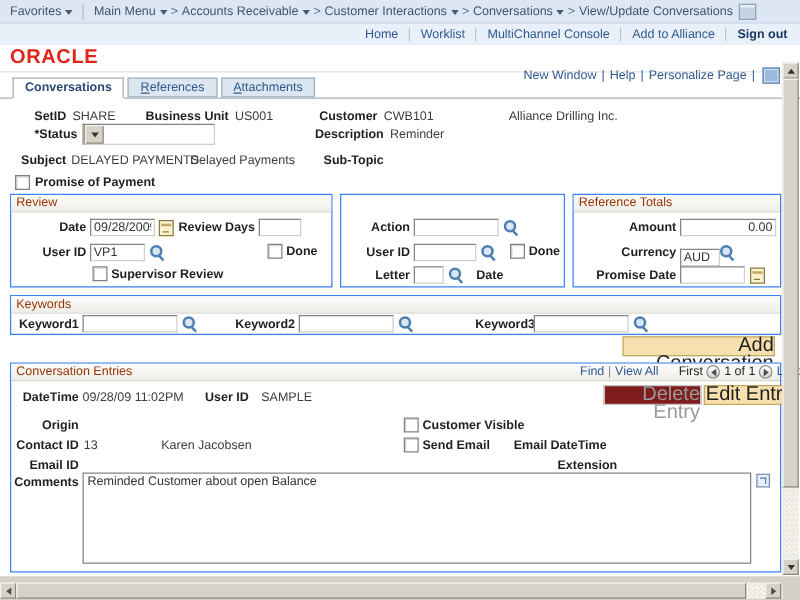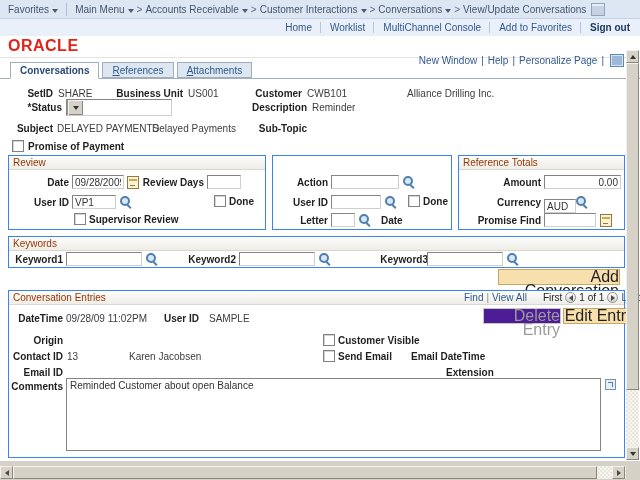--- a/index.html
+++ b/index.html
@@ -62,21 +62,21 @@
   .cal::before{content:"";position:absolute;left:1px;right:1px;top:2px;height:2px;background:#c0ab61;}
   .cal::after{content:"";position:absolute;left:2px;bottom:2px;width:5px;height:1px;background:#8c7b45;}
 
   .grp{position:absolute;border:1px solid #3b82f6;background:#fff;box-sizing:border-box;}
   .ghead{position:absolute;left:0;right:0;top:0;height:13px;line-height:13px;padding-left:4px;
       background:linear-gradient(#fdfdfc,#eeede7);border-bottom:1px solid #d9d7d0;color:#993300;}
 
   .pbtn{position:absolute;box-sizing:border-box;height:16px;line-height:14px;text-align:right;
       background:#f7dfae;border:1px solid #c3a863;color:#1f1f1f;cursor:pointer;
       font-family:"Liberation Sans",sans-serif;font-size:16px;}
-  .pbtn.dis{background:#4c1d95;border-color:#c6c6c6;color:#9b9b9b;}
+  .pbtn.dis{background:#7f1d1d;border-color:#c6c6c6;color:#9b9b9b;}
   .link{color:#31588f;cursor:pointer;white-space:nowrap;}
 
   .ncirc{display:inline-flex;width:11px;height:11px;border-radius:50%;border:1px solid #8f8f8f;
       background:linear-gradient(#ffffff,#d2d2d2);align-items:center;justify-content:center;
       cursor:pointer;box-sizing:border-box;margin:0 3px;}
   .tri{width:0;height:0;}
   .t-l{border-top:3px solid transparent;border-bottom:3px solid transparent;border-right:4px solid #4a4a4a;}
   .t-r{border-top:3px solid transparent;border-bottom:3px solid transparent;border-left:4px solid #4a4a4a;}
   .t-u{border-left:3px solid transparent;border-right:3px solid transparent;border-bottom:4px solid #333;}
   .t-d{border-left:3px solid transparent;border-right:3px solid transparent;border-top:4px solid #333;}
@@ -134,21 +134,21 @@
     </span>
     <span class="bc-sep">&gt;</span>
     <span class="crumb">View/Update Conversations</span>
     <span class="bc-ic"></span>
   </div>
 
   <div class="bar2">
     <span class="tb-link first link">Home</span>
     <span class="tb-link link">Worklist</span>
     <span class="tb-link link">MultiChannel Console</span>
-    <span class="tb-link link">Add to Favorites</span>
+    <span class="tb-link link">Add to Alliance</span>
     <span class="tb-link signout">Sign out</span>
   </div>
 
   <div class="logo">ORACLE</div>
   <div class="hline"></div>
 
   <div class="pagelinks">
     <span class="pl-item link">New Window</span>
     <span class="pl-sep">|</span>
     <span class="pl-item link">Help</span>
@@ -227,21 +227,21 @@
     <span class="blab" style="left:108px;top:59px">Date</span>
   </div>
 
   <div class="grp" style="left:458px;top:155px;width:167px;height:75px">
     <div class="ghead">Reference Totals</div>
     <span class="lbl" style="left:0;top:21px;width:82px">Amount</span>
     <input class="ip ipr" style="left: 85px; top: 19px; width: 77px;" value="0.00">
     <span class="lbl" style="left:0;top:41px;width:82px">Currency</span>
     <input class="ip" style="left: 85px; top: 43px; width: 32px;" value="AUD">
     <span class="mag" style="left:116px;top:39px"></span>
-    <span class="lbl" style="left:0;top:59px;width:82px">Promise Find</span>
+    <span class="lbl" style="left:0;top:59px;width:82px">Promise Date</span>
     <input class="ip" style="left: 85px; top: 57px; width: 52px;">
     <span class="cal" style="left:141px;top:58px"></span>
   </div>
 
   <div class="grp" style="left:8px;top:236px;width:617px;height:32px">
     <div class="ghead">Keywords</div>
     <span class="lbl" style="left:0;top:17px;width:54px">Keyword1</span>
     <input class="ip" style="left: 57px; top: 15px; width: 76px;">
     <span class="mag" style="left:136px;top:15px"></span>
     <span class="lbl" style="left:140px;top:17px;width:87px">Keyword2</span>

